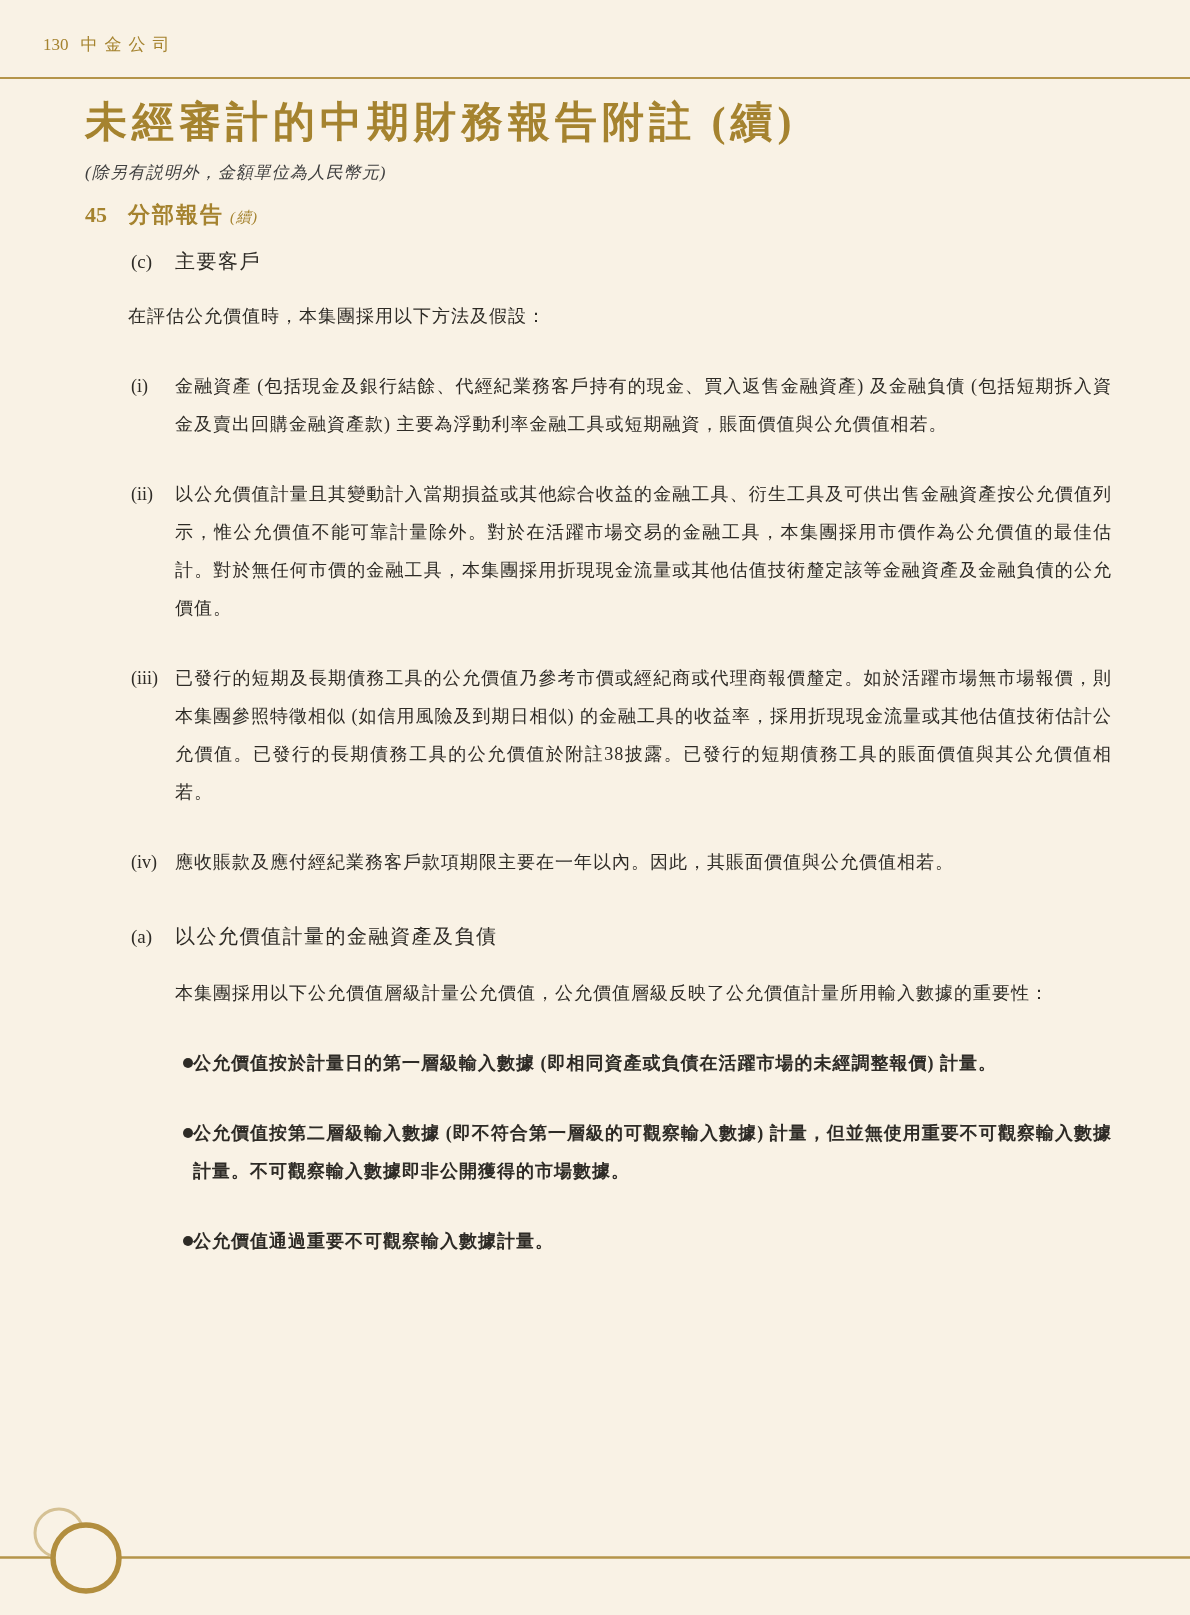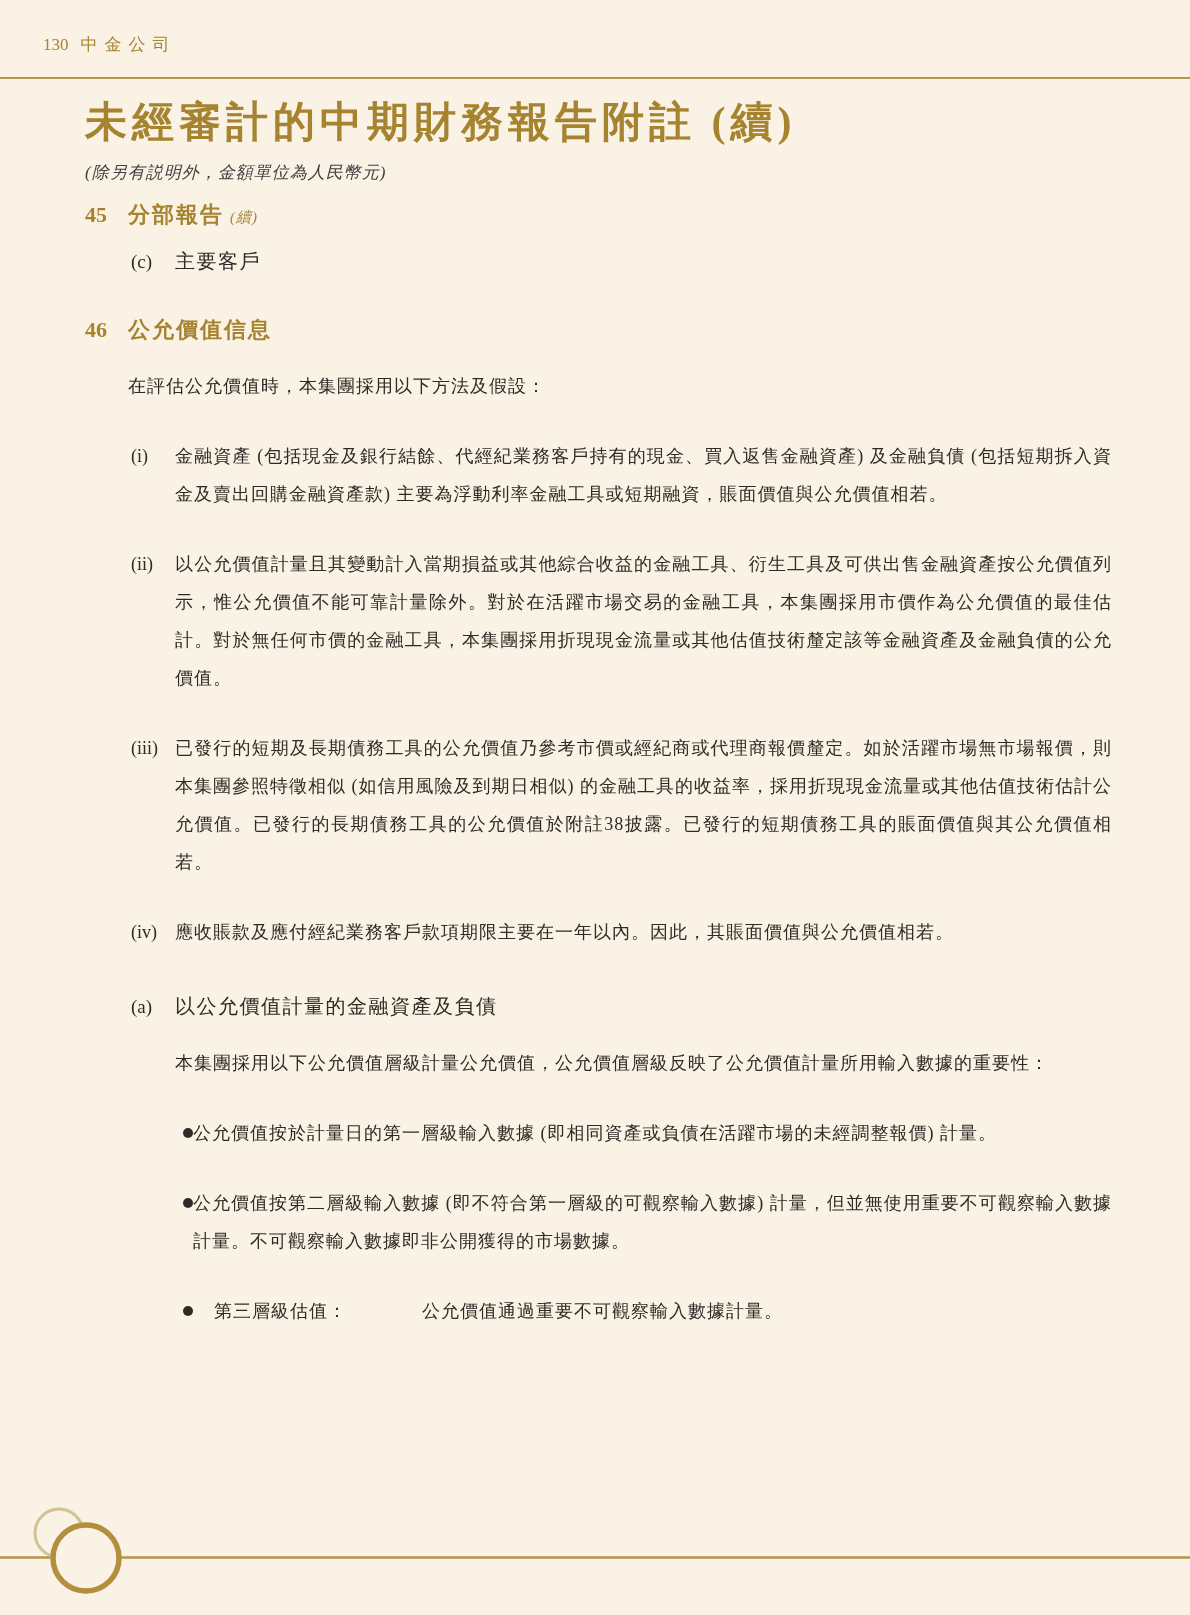--- a/index.html
+++ b/index.html
@@ -76,21 +76,21 @@
   
   .intro-a{margin-left:90px;margin-top:24px;width:937px;}
   
   .level{display:flex;margin-left:98px;margin-top:32px;}
   .level .dot{
     width:10px;height:10px;border-radius:50%;
     background:var(--text);
     margin-top:14px;flex:none;
   }
   .level .lvl-label{width:208px;margin-left:21px;font-size:18px;line-height:38px;letter-spacing:1px;flex:none;}
-  .level .lvl-text{flex:1;width:688px;}
+  .level .lvl-text{flex:1;width:688px;font-weight:bold;}
   
   .bottom-deco{position:absolute;left:0;top:1490px;width:1190px;height:125px;}
 </style>
 </head>
 <body>
 
 <div class="page-header">
   <span>130</span>
   <span class="company">中金公司</span>
 </div>
@@ -105,24 +105,20 @@
     <span class="num">45</span>
     <span class="sec-title">分部報告</span>
     <span class="suffix">(續)</span>
   </div>
 
   <div class="sub">
     <span class="letter">(c)</span>
     <span class="sub-title">主要客戶</span>
   </div>
 
-  <div class="sec sec46">
-    <span class="num">46</span>
-    <span class="sec-title">公允價值信息</span>
-  </div>
 
   <div class="para intro-46">在評估公允價值時，本集團採用以下方法及假設：</div>
 
   <div class="roman-item">
     <span class="marker">(i)</span>
     <span class="para itext">金融資產 (包括現金及銀行結餘、代經紀業務客戶持有的現金、買入返售金融資產) 及金融負債 (包括短期拆入資金及賣出回購金融資產款) 主要為浮動利率金融工具或短期融資，賬面價值與公允價值相若。</span>
   </div>
 
   <div class="roman-item">
     <span class="marker">(ii)</span>
@@ -151,21 +147,20 @@
     <span class="para lvl-text">公允價值按於計量日的第一層級輸入數據 (即相同資產或負債在活躍市場的未經調整報價) 計量。</span>
   </div>
 
   <div class="level">
     <span class="dot"></span>
     <span class="para lvl-text">公允價值按第二層級輸入數據 (即不符合第一層級的可觀察輸入數據) 計量，但並無使用重要不可觀察輸入數據計量。不可觀察輸入數據即非公開獲得的市場數據。</span>
   </div>
 
   <div class="level">
     <span class="dot"></span>
-    <span class="lvl-label">第三層級估值：</span>
     <span class="para lvl-text">公允價值通過重要不可觀察輸入數據計量。</span>
   </div>
 
 </div>
 
 <svg class="bottom-deco" viewBox="0 0 1190 125" xmlns="http://www.w3.org/2000/svg">
   <line x1="0" y1="67.5" x2="1190" y2="67.5" stroke="#b5954a" stroke-width="2.5"></line>
   <circle cx="59" cy="43" r="24" fill="#f9f2e5" stroke="#d5c194" stroke-width="3"></circle>
   <circle cx="86" cy="68" r="33" fill="#f9f2e5" stroke="#b28e3e" stroke-width="5.5"></circle>
 </svg>

